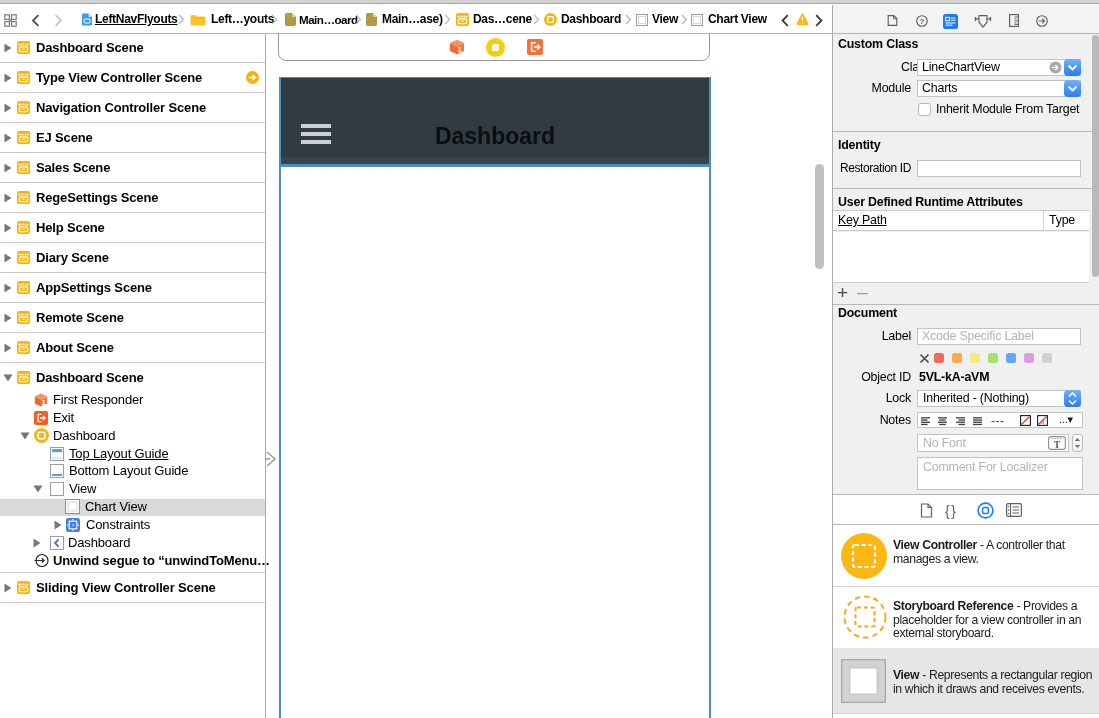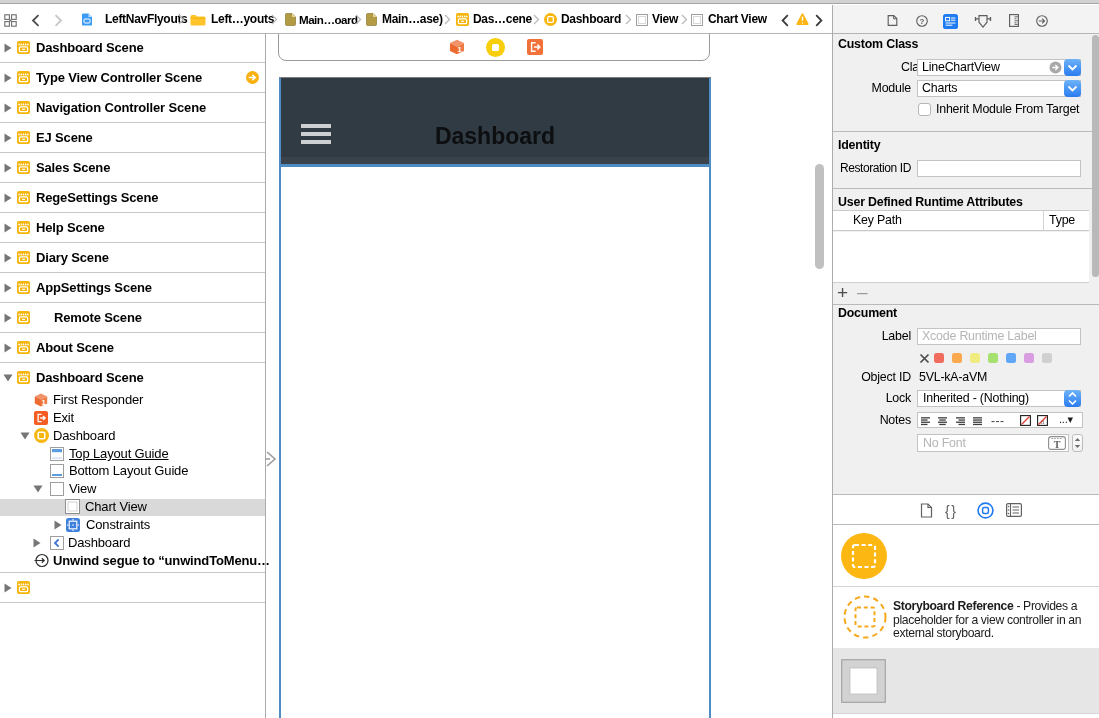--- a/index.html
+++ b/index.html
@@ -178,21 +178,21 @@
   <div class="row bold" style="left:36px; top:279px;">AppSettings Scene</div>
   <svg class="abs" style="left:4px; top:313px;" width="8" height="10" viewBox="0 0 8 10">
       <path d="M0.5 0.5 L7.5 5 L0.5 9.5 Z" fill="#767676"></path>
     </svg>
   <svg class="abs" style="left:17px; top:311px;" width="13" height="13" viewBox="0 0 13 13">
       <rect width="13" height="13" rx="2" fill="#f6b50b"></rect>
       <path d="M1 4.2 L2.1 2 L3.2 4.2 L4.3 2 L5.4 4.2 L6.5 2 L7.6 4.2 L8.7 2 L9.8 4.2 L10.9 2 L12 4.2 Z" fill="#fff"></path>
       <rect x="2.4" y="5.8" width="8.2" height="4.8" rx="1.2" fill="none" stroke="#fff" stroke-width="1.3"></rect>
       <rect x="5.1" y="7.7" width="2.8" height="1.2" fill="#fff"></rect>
     </svg>
-  <div class="row bold" style="left:36px; top:309px;margin-left:18px;">Remote Scene</div>
+  <div class="row bold" style="left:36px; top:309px;">Remote Scene</div>
   <svg class="abs" style="left:4px; top:343px;" width="8" height="10" viewBox="0 0 8 10">
       <path d="M0.5 0.5 L7.5 5 L0.5 9.5 Z" fill="#767676"></path>
     </svg>
   <svg class="abs" style="left:17px; top:341px;" width="13" height="13" viewBox="0 0 13 13">
       <rect width="13" height="13" rx="2" fill="#f6b50b"></rect>
       <path d="M1 4.2 L2.1 2 L3.2 4.2 L4.3 2 L5.4 4.2 L6.5 2 L7.6 4.2 L8.7 2 L9.8 4.2 L10.9 2 L12 4.2 Z" fill="#fff"></path>
       <rect x="2.4" y="5.8" width="8.2" height="4.8" rx="1.2" fill="none" stroke="#fff" stroke-width="1.3"></rect>
       <rect x="5.1" y="7.7" width="2.8" height="1.2" fill="#fff"></rect>
     </svg>
   <div class="row bold" style="left:36px; top:339px;">About Scene</div>
@@ -292,20 +292,21 @@
   <div class="row" style="left:53px; top:552px;font-weight:bold;">Unwind segue to “unwindToMenu…</div>
   <svg class="abs" style="left:4px; top:583px;" width="8" height="10" viewBox="0 0 8 10">
       <path d="M0.5 0.5 L7.5 5 L0.5 9.5 Z" fill="#767676"></path>
     </svg>
   <svg class="abs" style="left:17px; top:581px;" width="13" height="13" viewBox="0 0 13 13">
       <rect width="13" height="13" rx="2" fill="#f6b50b"></rect>
       <path d="M1 4.2 L2.1 2 L3.2 4.2 L4.3 2 L5.4 4.2 L6.5 2 L7.6 4.2 L8.7 2 L9.8 4.2 L10.9 2 L12 4.2 Z" fill="#fff"></path>
       <rect x="2.4" y="5.8" width="8.2" height="4.8" rx="1.2" fill="none" stroke="#fff" stroke-width="1.3"></rect>
       <rect x="5.1" y="7.7" width="2.8" height="1.2" fill="#fff"></rect>
     </svg>
+  <div class="row bold" style="left:36px; top:579px;">Sliding View Controller Scene</div>
 </div>
 <div id="divider"></div>
 
 <div id="topstrip"></div>
 <div id="jumpbar">
 
   <svg class="abs" style="left:4px; top:8.5px;" width="13" height="13" viewBox="0 0 13 13">
     <g fill="none" stroke="#6e6e6e" stroke-width="1.1">
       <rect x="0.8" y="0.8" width="4.6" height="4.6"></rect>
         <rect x="7.6" y="0.8" width="4.6" height="4.6"></rect>
@@ -319,21 +320,21 @@
     </svg>
   <svg class="abs" style="left:54px; top:8.5px;" width="9" height="13" viewBox="0 0 9 13">
       <path d="M1.5 1.2 L7 6.5 L1.5 11.8" fill="none" stroke="#c6c6c6" stroke-width="1.8"></path>
     </svg>
 
   <svg class="abs" style="left:81px; top:8px;" width="12" height="13" viewBox="0 0 12 13">
     <path d="M1 1.5 Q1 0.5 2 0.5 L7.5 0.5 L11 4 L11 11.5 Q11 12.5 10 12.5 L2 12.5 Q1 12.5 1 11.5 Z" fill="#3b9bf4"></path>
     <path d="M7.5 0.5 L7.5 4 L11 4 Z" fill="#bfdffb"></path>
     <rect x="3" y="6" width="6" height="4" rx="0.8" fill="none" stroke="#fff" stroke-width="1"></rect>
   </svg>
-  <span class="jb" style="left:105px;">LeftNavFlyouts</span>
+  <span class="jb" style="left:95px;text-decoration:underline;">LeftNavFlyouts</span>
   <svg class="abs" style="left:178px; top:9px;" width="7" height="11" viewBox="0 0 7 11">
       <path d="M1 1 L5.5 5.5 L1 10" fill="none" stroke="#b9b9b9" stroke-width="1.3"></path>
     </svg>
 
   <svg class="abs" style="left:190px; top:9px;" width="16" height="12" viewBox="0 0 16 12">
     <path d="M0.5 2.5 Q0.5 1 2 1 L5.5 1 L7 2.5 L14 2.5 Q15.5 2.5 15.5 4 L15.5 10 Q15.5 11.5 14 11.5 L2 11.5 Q0.5 11.5 0.5 10 Z" fill="#ffc42a"></path>
     <path d="M0.5 4.2 L15.5 4.2" stroke="#f3ac00" stroke-width="0.8"></path>
   </svg>
   <span class="jb" style="left:211px;">Left…youts</span>
   <svg class="abs" style="left:271px; top:9px;" width="7" height="11" viewBox="0 0 7 11">
@@ -459,42 +460,42 @@
     </svg>
   <div class="abs" style="left:85px; top:69px; width:13px; height:13px; background:#fff; border:1px solid #b6b6b6; border-radius:3px;"></div>
   <div class="abs" style="left:103px; top:68px;">Inherit Module From Target</div>
   <div class="psep" style="top:97px;"></div>
   <div class="sectitle" style="left:5px; top:104px;">Identity</div>
   <div class="lbl" style="right:188px; top:127px; font-size:12px; letter-spacing:-0.4px;">Restoration ID</div>
   <div class="field" style="left:84px; top:126px; width:164px; height:17px;"></div>
   <div class="psep" style="top:154px;"></div>
   <div class="sectitle" style="left:5px; top:161px;">User Defined Runtime Attributes</div>
   <div class="abs" style="left:0; top:176px; width:256px; height:21px; background:#fff; border-top:1px solid #c9c9c9; border-bottom:1px solid #c9c9c9;"></div>
-  <div class="abs" style="left:20px; top:179px;">Key Path</div>
+  <div class="abs" style="left:5px; top:179px;text-decoration:underline;">Key Path</div>
   <div class="abs" style="left:210px; top:177px; width:1px; height:19px; background:#d4d4d4;"></div>
   <div class="abs" style="left:216px; top:179px;">Type</div>
   <div class="abs" style="left:0; top:198px; width:256px; height:51px; background:#fff; border-bottom:1px solid #cfcfcf;"></div>
   <div class="abs" style="left:4px; top:248px; font-size:19px; font-weight:400; color:#4c4c4c;">+</div>
   <div class="abs" style="left:24px; top:247px; font-size:19px; color:#9a9a9a;">–</div>
   <div class="psep" style="top:270px;"></div>
   <div class="sectitle" style="left:5px; top:272px;">Document</div>
   <div class="lbl" style="left:0; top:295px; width:78px;">Label</div>
-  <div class="field ph" style="left:84px; top:294px; width:164px; height:17px; line-height:15px; padding-left:4px;">Xcode Runtime Label</div>
+  <div class="field ph" style="left:84px; top:294px; width:164px; height:17px; line-height:15px; padding-left:4px;">Xcode Specific Label</div>
   <svg class="abs" style="left:86px; top:319px;" width="11" height="11" viewBox="0 0 11 11">
       <path d="M1.5 1.5 L9.5 9.5 M9.5 1.5 L1.5 9.5" stroke="#4c4c4c" stroke-width="1.7"></path>
     </svg>
   <div class="abs" style="left:101px; top:319px; width:10px; height:10px; border-radius:2.5px; background:#f26b5f;"></div>
   <div class="abs" style="left:119px; top:319px; width:10px; height:10px; border-radius:2.5px; background:#faa94e;"></div>
   <div class="abs" style="left:137px; top:319px; width:10px; height:10px; border-radius:2.5px; background:#f1ec80;"></div>
   <div class="abs" style="left:155px; top:319px; width:10px; height:10px; border-radius:2.5px; background:#a6e06e;"></div>
   <div class="abs" style="left:173px; top:319px; width:10px; height:10px; border-radius:2.5px; background:#62a6f6;"></div>
   <div class="abs" style="left:191px; top:319px; width:10px; height:10px; border-radius:2.5px; background:#db9de2;"></div>
   <div class="abs" style="left:209px; top:319px; width:10px; height:10px; border-radius:2.5px; background:#d0d0d0;"></div>
   <div class="lbl" style="left:0; top:336px; width:78px;">Object ID</div>
-  <div class="abs" style="left:86px; top:336px;">5VL-kA-aVM</div>
+  <div class="abs" style="left:86px; top:336px;font-weight:bold;">5VL-kA-aVM</div>
   <div class="lbl" style="left:0; top:357px; width:78px;">Lock</div>
   <div class="field" style="left:84px; top:356px; width:164px; height:17px; line-height:15px; padding-left:5px;">Inherited - (Nothing)</div>
   <div class="bluebtn" style="left:231px; top:356px; height:17px;"></div>
   <svg class="abs" style="left:234px; top:358px;" width="11" height="13" viewBox="0 0 11 13">
       <path d="M2 4.5 L5.5 1 L9 4.5 M2 8.5 L5.5 12 L9 8.5" fill="none" stroke="#fff" stroke-width="1.6"></path>
     </svg>
   <div class="lbl" style="left:0; top:379px; width:78px;">Notes</div>
   <div class="abs" style="left:84px; top:378px; width:166px; height:16px; background:#fff; border:1px solid #c3c3c3;"></div>
   <svg class="abs" style="left:88px; top:382px;" width="10" height="10" viewBox="0 0 10 10">
       <rect x="0" y="1.2" width="9" height="1.3" fill="#3e3e3e"></rect>
@@ -534,20 +535,21 @@
   <div class="field ph" style="left:84px; top:400px; width:152px; height:18px; line-height:16px; padding-left:5px;">No Font</div>
   <svg class="abs" style="left:215px; top:402px;" width="18" height="14" viewBox="0 0 18 14">
       <rect x="0.6" y="0.6" width="16.8" height="12.8" rx="2.5" fill="#fff" stroke="#8f8f8f" stroke-width="1.1"></rect>
       <path d="M3.5 2.5 h1.4 M6.3 2.5 h1.4 M9.1 2.5 h1.4 M11.9 2.5 h1.4" stroke="#8f8f8f" stroke-width="1"></path>
       <text x="9" y="11.6" font-size="10" font-weight="bold" fill="#5e5e5e" text-anchor="middle" font-family="Liberation Serif">T</text>
     </svg>
   <div class="abs" style="left:239px; top:400px; width:11px; height:18px; background:linear-gradient(#fdfdfd,#f1f1f1); border:1px solid #bdbdbd; border-radius:3px;"></div>
   <svg class="abs" style="left:241px; top:403px;" width="7" height="12" viewBox="0 0 7 12">
       <path d="M0.8 4 L3.5 1 L6.2 4 Z M0.8 8 L3.5 11 L6.2 8 Z" fill="#6e6e6e"></path>
     </svg>
+  <div class="field ph" style="left:84px; top:423px; width:166px; height:33px; line-height:18px; padding-left:5px;">Comment For Localizer</div>
   <div class="psep" style="top:460px;"></div>
   <div class="abs" style="left:0; top:461px; width:266px; height:29px; background:#fff;"></div>
   <svg class="abs" style="left:87px; top:469px;" width="13" height="15" viewBox="0 0 13 15">
       <path d="M1.5 1 L8 1 L11.5 4.5 L11.5 14 L1.5 14 Z" fill="none" stroke="#616161" stroke-width="1.2"></path>
       <path d="M8 1 L8 4.5 L11.5 4.5" fill="none" stroke="#616161" stroke-width="1.2"></path>
     </svg>
   <div class="abs" style="left:112px; top:469px; font-size:14px; font-weight:400; color:#616161; letter-spacing:1.5px;">{}</div>
   <svg class="abs" style="left:144px; top:468px;" width="17" height="17" viewBox="0 0 17 17">
       <circle cx="8.5" cy="8.5" r="7.4" fill="none" stroke="#2079f1" stroke-width="1.6"></circle>
       <rect x="5.6" y="5.6" width="5.8" height="5.8" rx="1.5" fill="none" stroke="#2079f1" stroke-width="1.5"></rect>
@@ -556,28 +558,30 @@
       <rect x="0.6" y="0.6" width="14.8" height="12.8" rx="1.5" fill="none" stroke="#616161" stroke-width="1.2"></rect>
       <path d="M4.5 0.6 V13.4 M6.5 4 H13 M6.5 7 H13 M6.5 10 H13" stroke="#616161" stroke-width="1.1"></path>
       <path d="M2.5 3.5 h0.01 M2.5 7 h0.01 M2.5 10.5 h0.01" stroke="#616161" stroke-width="1.6" stroke-linecap="round"></path>
     </svg>
   <div class="psep" style="top:490px;"></div>
   <div class="abs" style="left:0; top:491px; width:266px; height:61px; background:#fff;"></div>
   <svg class="abs" style="left:8px; top:499px;" width="46" height="46" viewBox="0 0 46 46">
       <circle cx="23" cy="23" r="23" fill="#fdb713"></circle>
       <rect x="12" y="12" width="22" height="22" rx="2" fill="none" stroke="#fff" stroke-width="2.2" stroke-dasharray="4 2.6"></rect>
     </svg>
+  <div class="abs libtxt" style="left:60px; top:505px;"><b>View Controller</b> - A controller that<br>manages a view.</div>
   <div class="sep" style="left:0; top:552px; width:266px; background:#d4d4d4;"></div>
   <div class="abs" style="left:0; top:553px; width:266px; height:61px; background:#fff;"></div>
   <svg class="abs" style="left:10px; top:561px;" width="44" height="44" viewBox="0 0 44 44">
       <circle cx="22" cy="22" r="20.5" fill="none" stroke="#f5a81c" stroke-width="2" stroke-dasharray="5.5 4"></circle>
       <rect x="12.5" y="12.5" width="19" height="19" rx="1.5" fill="none" stroke="#f5a81c" stroke-width="2" stroke-dasharray="4 2.8"></rect>
     </svg>
   <div class="abs libtxt" style="left:60px; top:566px;"><b>Storyboard Reference</b> - Provides a<br>placeholder for a view controller in an<br>external storyboard.</div>
   <div class="abs" style="left:0; top:614px; width:266px; height:65px; background:#e6e6e6;"></div>
   <svg class="abs" style="left:8px; top:625px;" width="45" height="44" viewBox="0 0 45 44">
       <rect x="0.7" y="0.7" width="43.6" height="42.6" fill="#d2d2d2" stroke="#a5a5a5" stroke-width="1.2"></rect>
       <rect x="9" y="9" width="27" height="26" fill="#fff" stroke="#bdbdbd" stroke-width="0.8"></rect>
     </svg>
+  <div class="abs libtxt" style="left:60px; top:635px;"><b>View</b> - Represents a rectangular region<br>in which it draws and receives events.</div>
   <div class="sep" style="left:0; top:679px; width:266px; background:#d4d4d4;"></div>
   <div class="abs" style="left:0; top:680px; width:266px; height:4px; background:#fff;"></div>
   <div class="abs" style="left:259px; top:1px; width:7px; height:242px; background:#b9b9b9; border-radius:3.5px;"></div>
 </div>
 
 </body></html>

